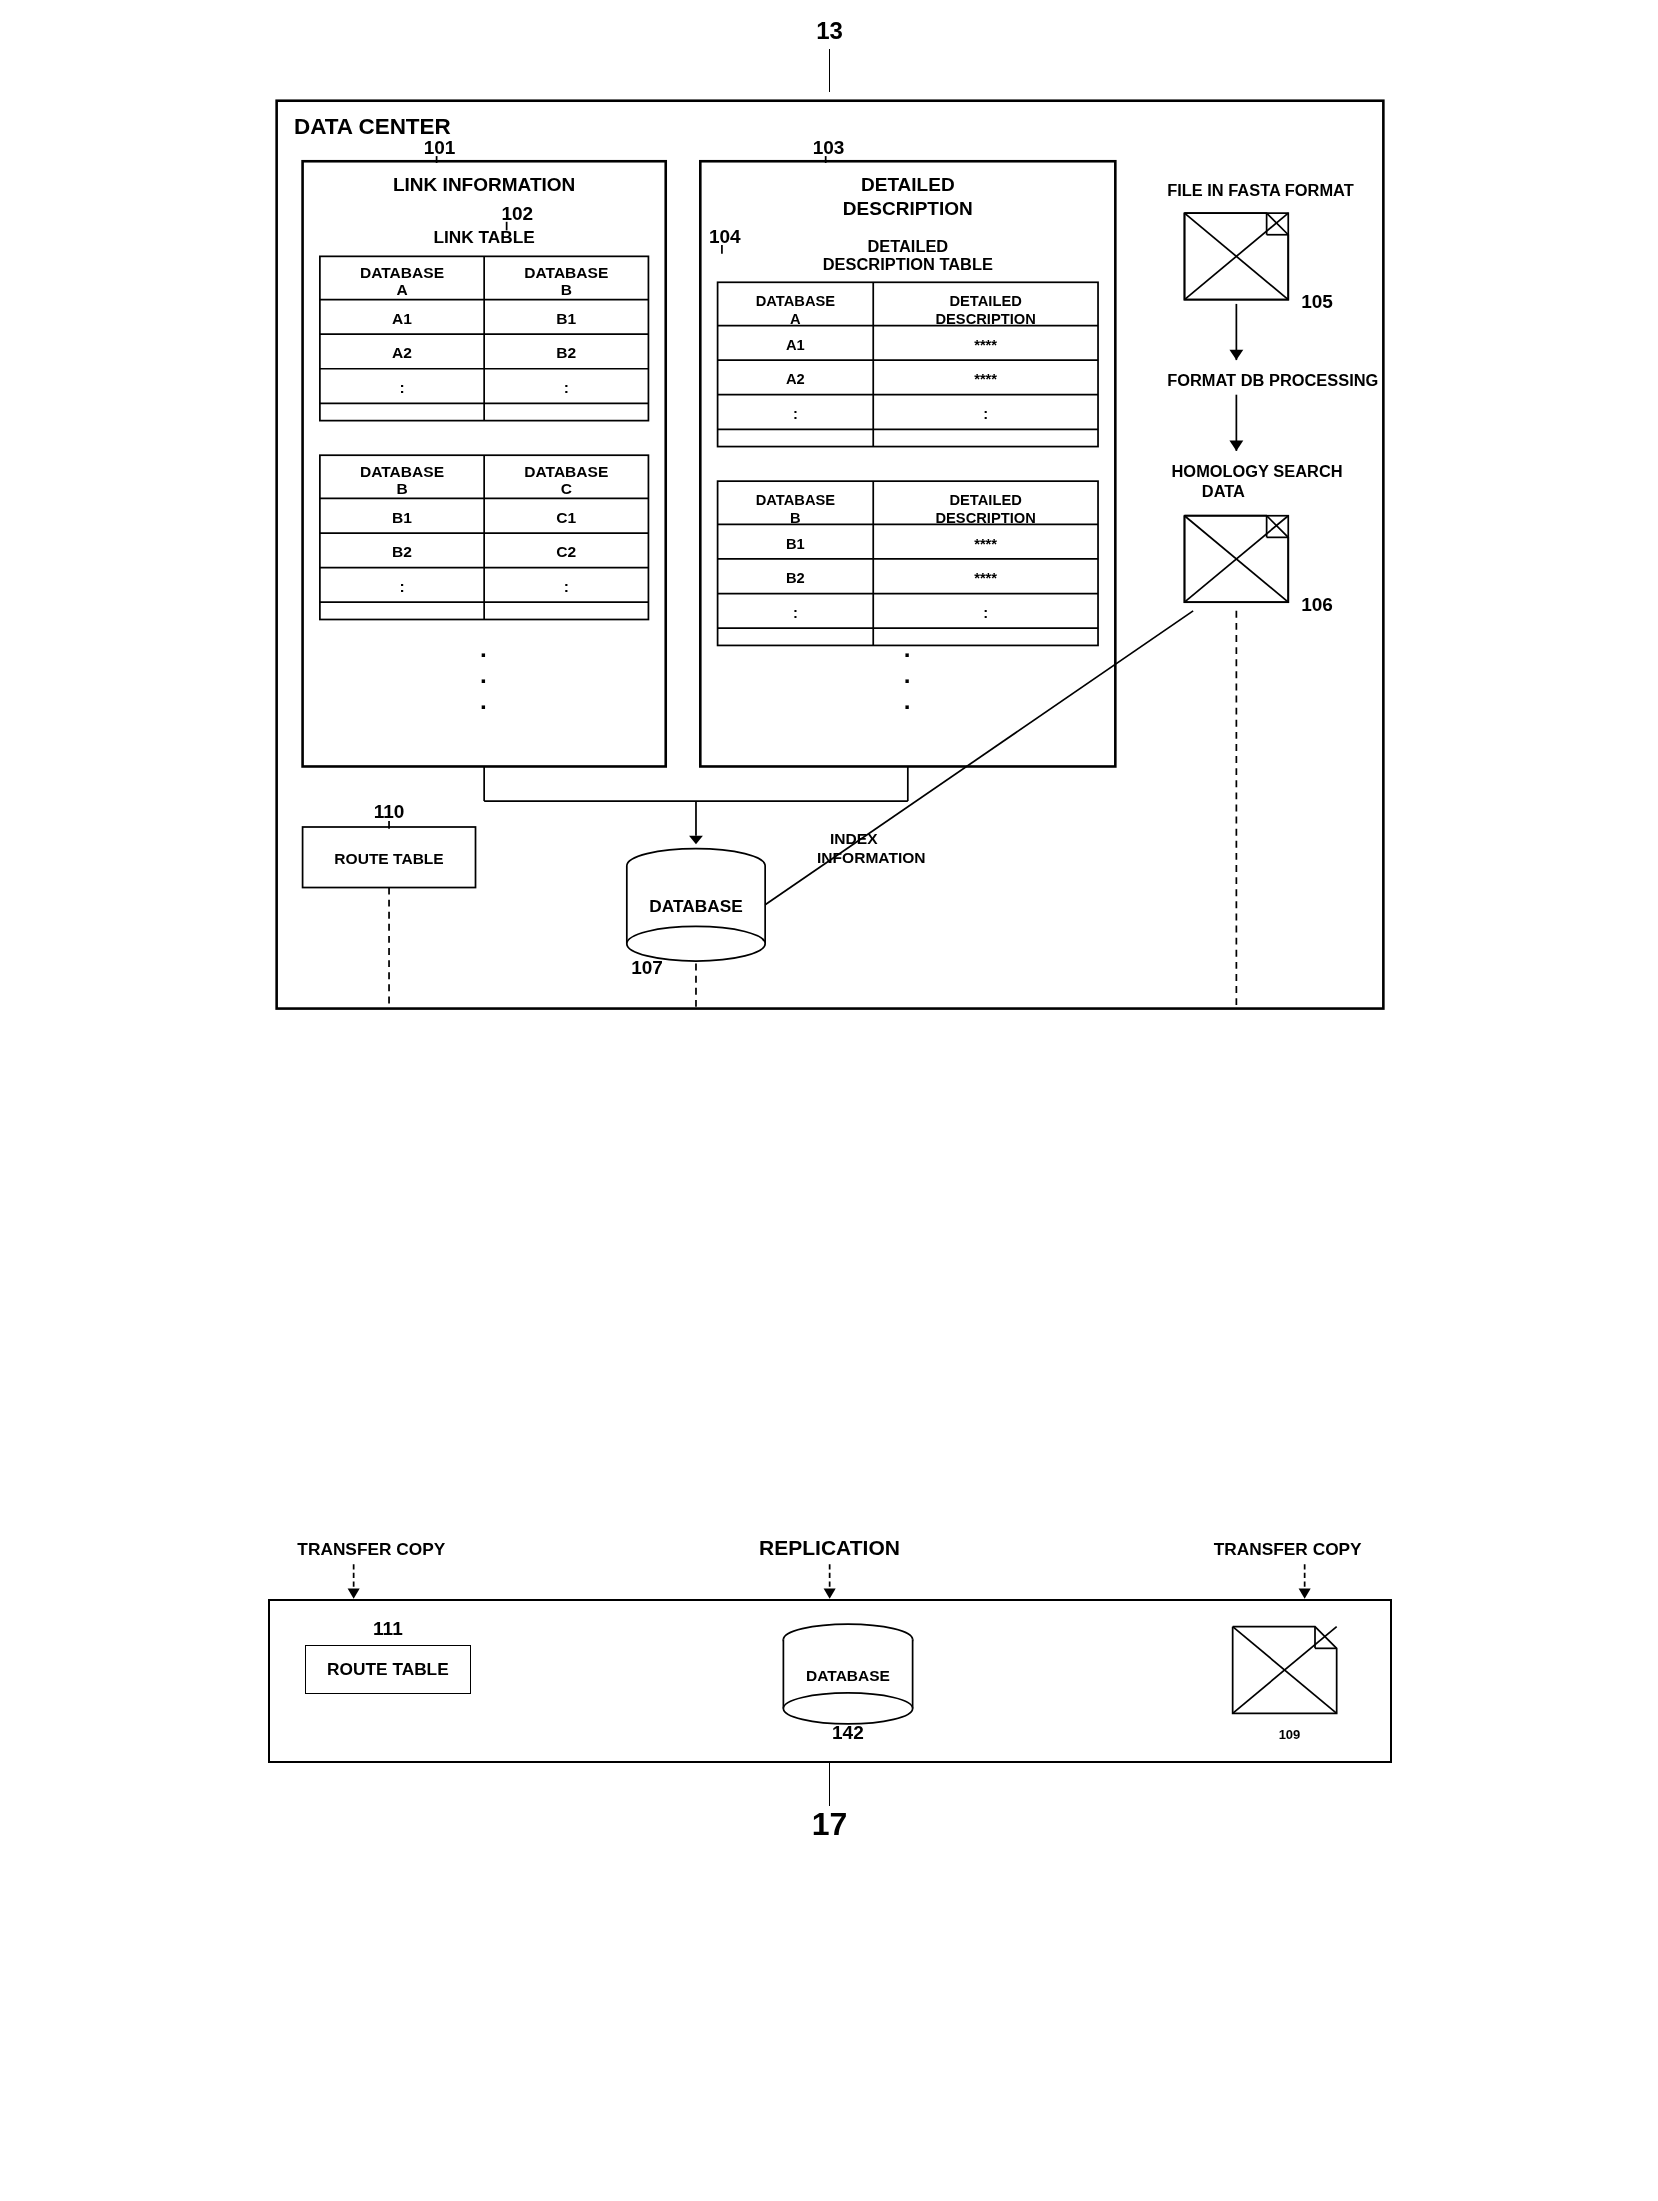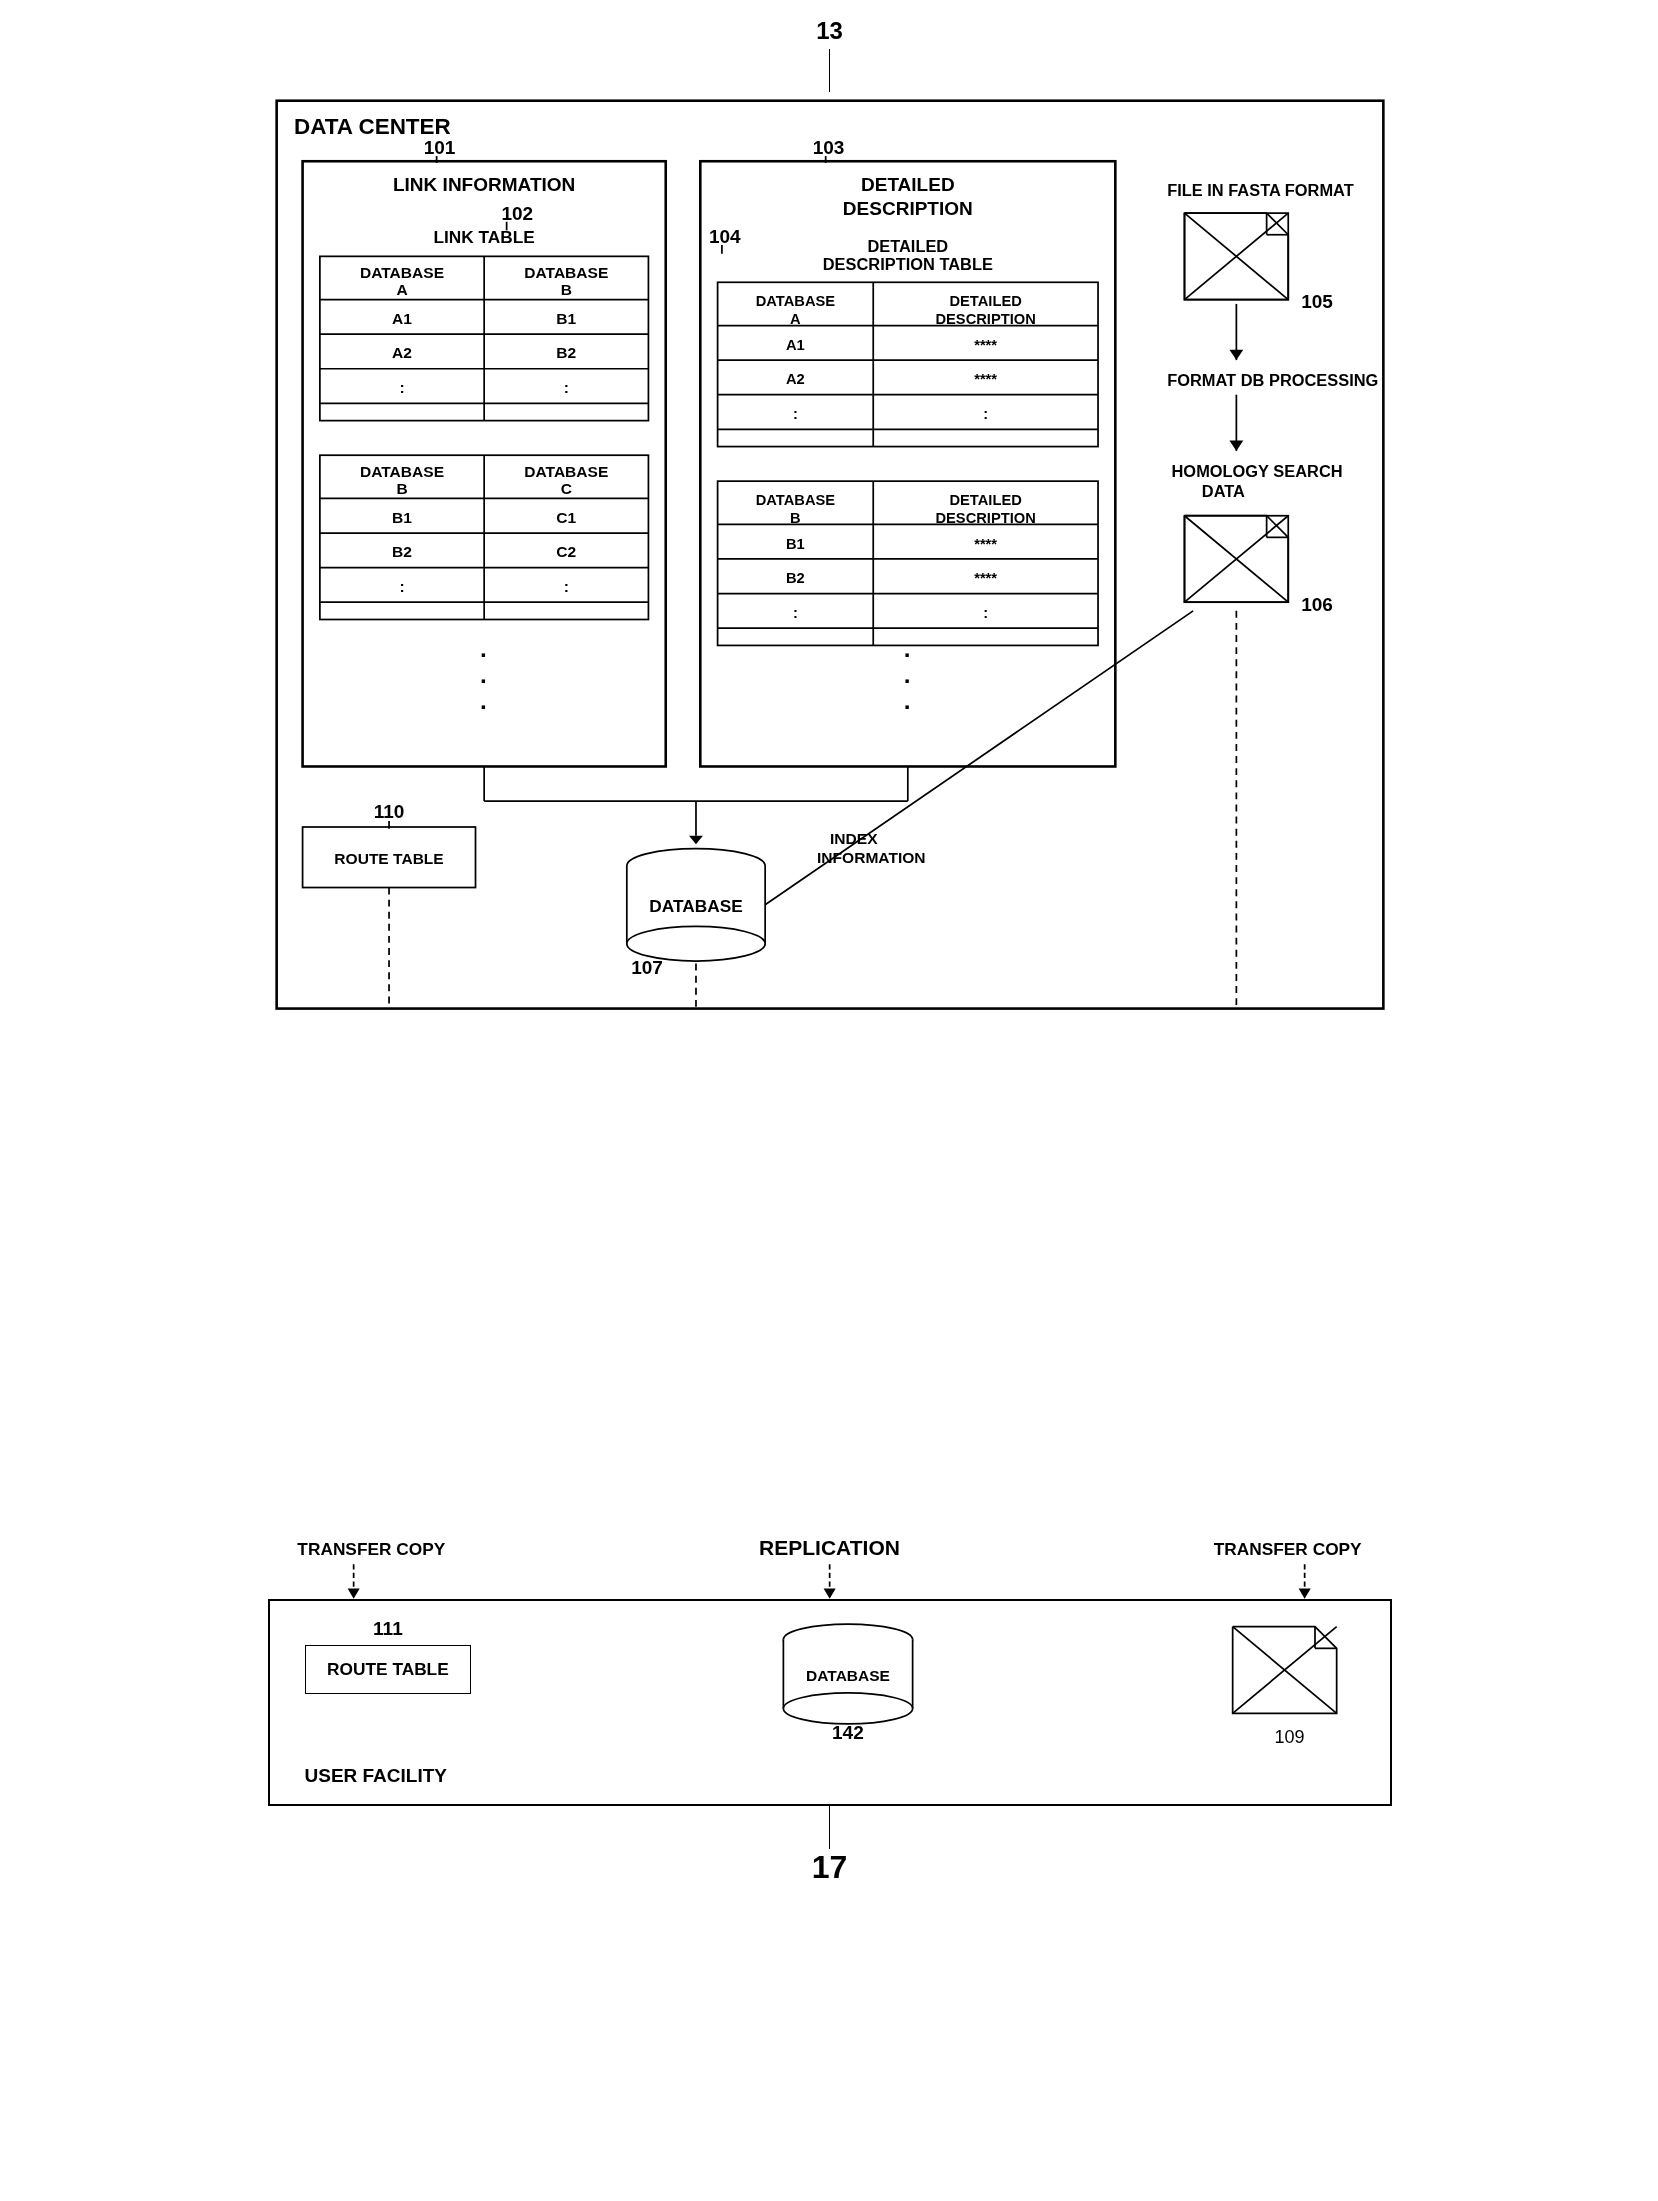--- a/index.html
+++ b/index.html
@@ -264,24 +264,23 @@
       </div>
 
       <div style="display:flex;flex-direction:column;align-items:center;gap:4.3px;">
         <svg width="130" height="104" viewBox="0 0 150 120">
           <polyline points="10,10 10,110 130,110 130,35 105,10 10,10" fill="none" stroke="#000" stroke-width="2"></polyline>
           <line x1="105" y1="10" x2="105" y2="35" stroke="#000" stroke-width="2"></line>
           <line x1="105" y1="35" x2="130" y2="35" stroke="#000" stroke-width="2"></line>
           <line x1="10" y1="10" x2="130" y2="110" stroke="#000" stroke-width="2"></line>
           <line x1="130" y1="10" x2="10" y2="110" stroke="#000" stroke-width="2"></line>
         </svg>
-        <div style="font-size:18px;font-weight:normal;">109</div>
+        <div style="font-size:13px;font-weight:bold;">109</div>
       </div>
     </div>
 
-    <div style="font-size:19px;font-weight:bold;margin-top:8.6px;">USER FACILITY</div>
   </div>
 
   <div style="width:1.7px;height:43px;background:#000;margin-top:0;"></div>
   <div style="font-size:32px;font-weight:bold;">17</div>
 
 </div>
 
 
 </body></html>

